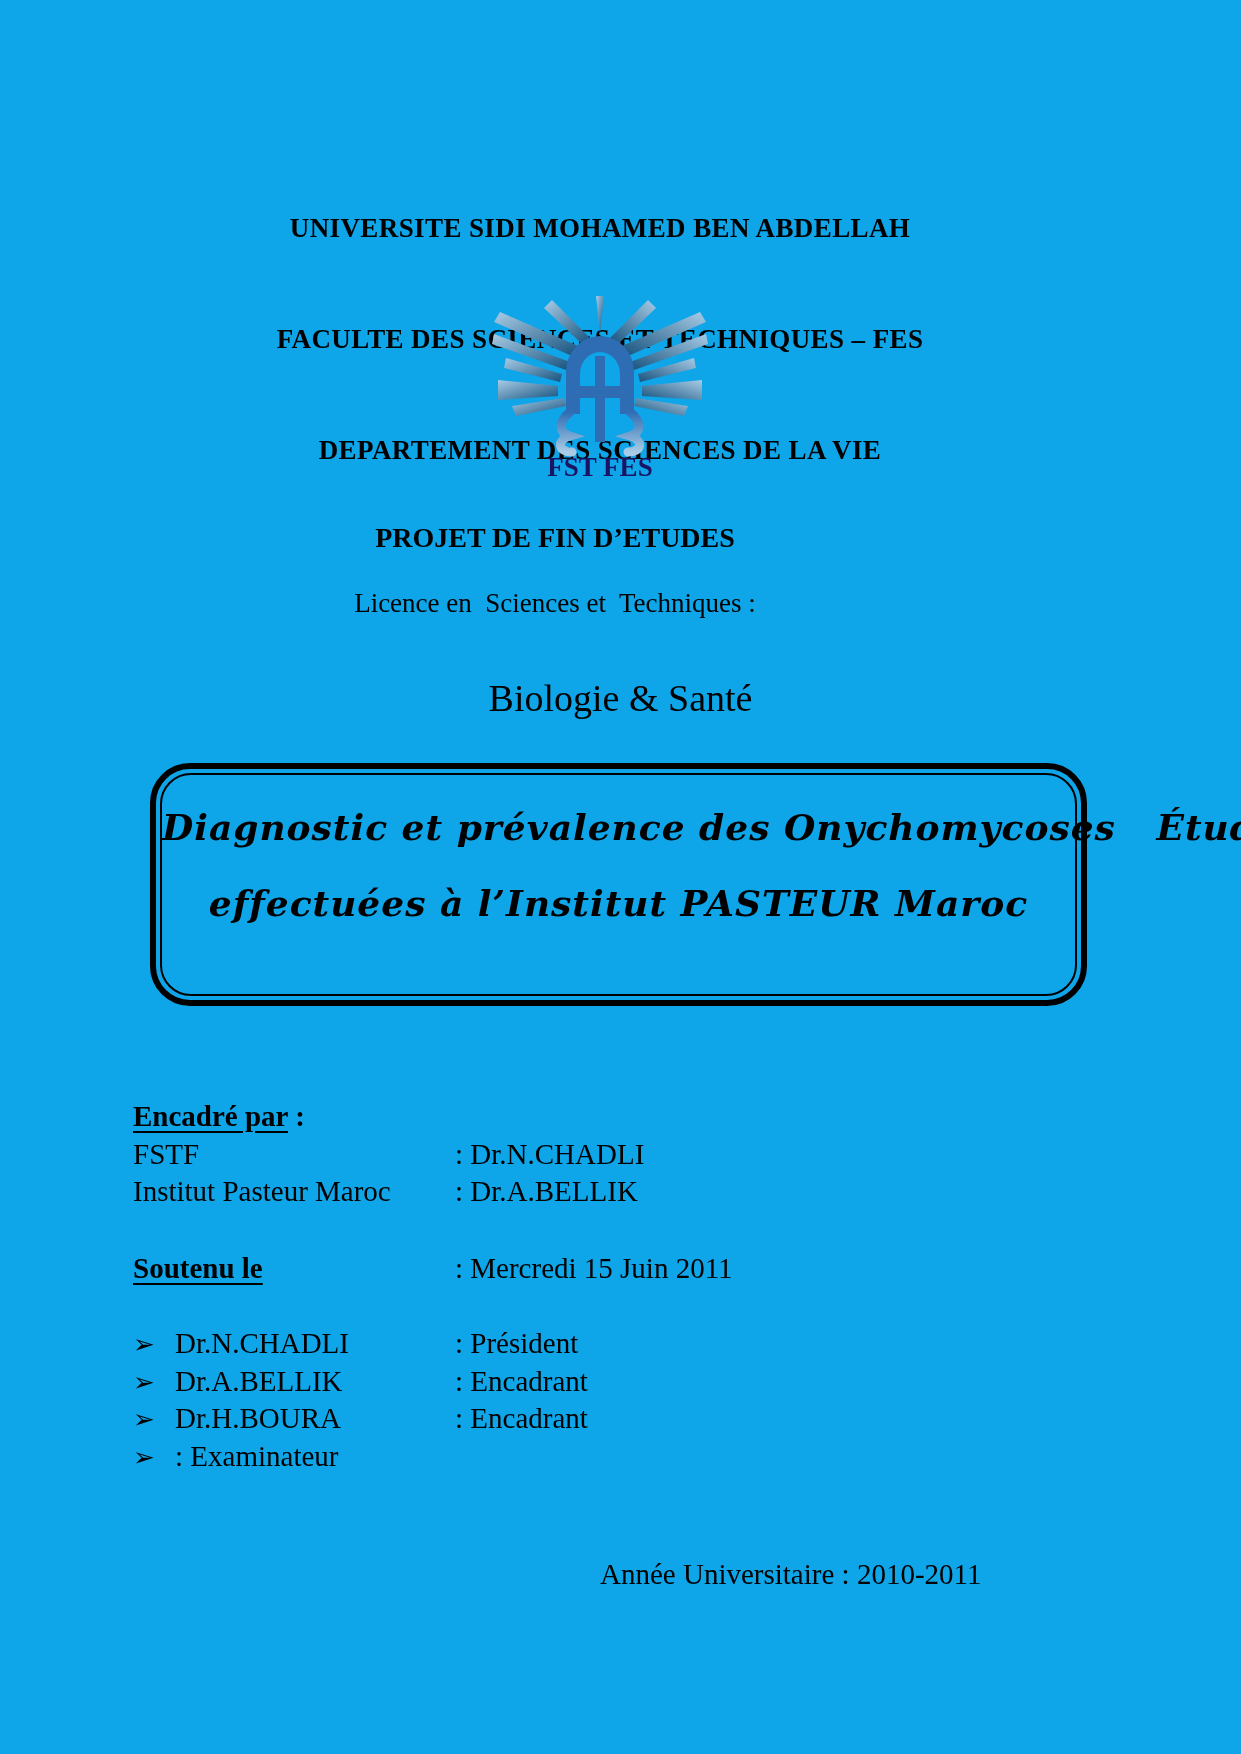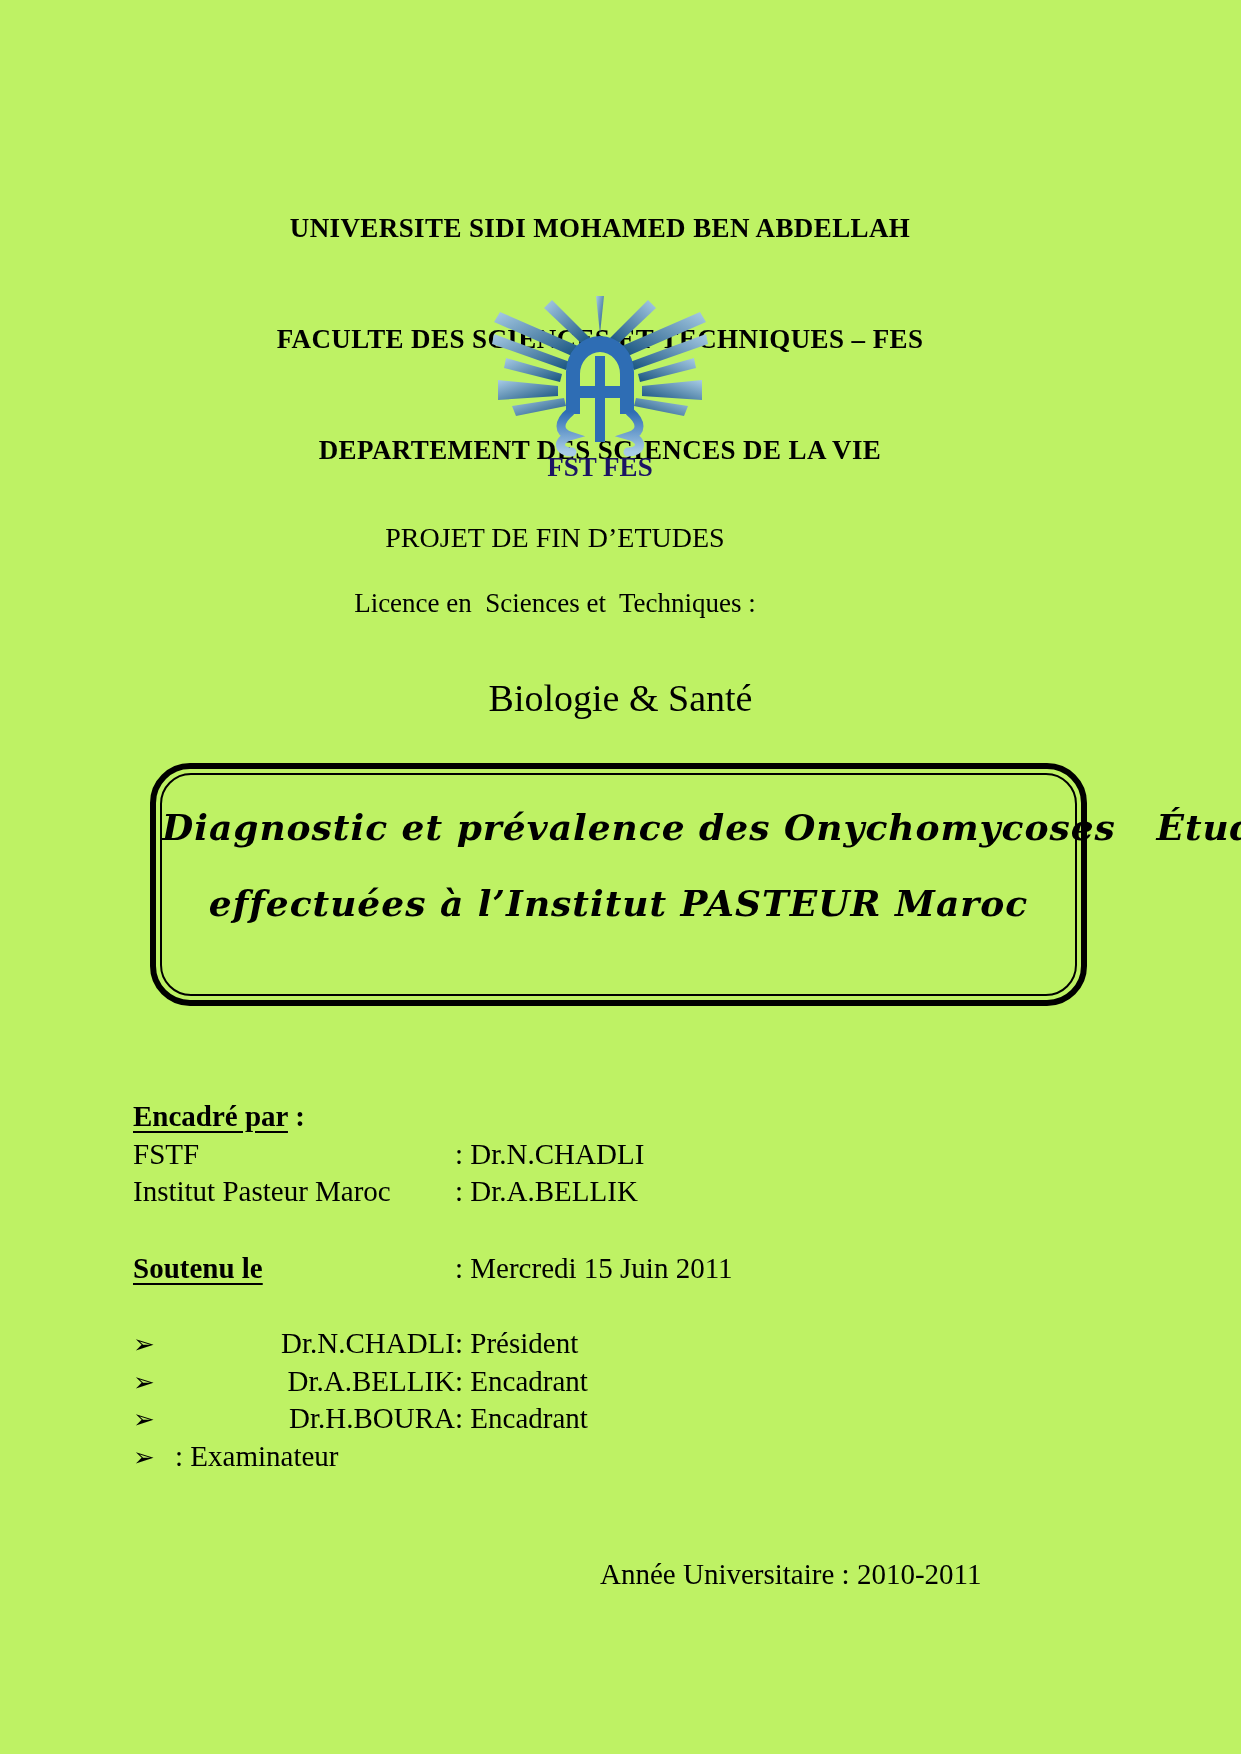--- a/index.html
+++ b/index.html
@@ -1,19 +1,19 @@
 <!DOCTYPE html>
 <html style="--logo-blue: #2e6db4; --logo-blue-light: #a8cce6; --logo-blue-deep: #16527e; --logo-navy: #1b1464;"><head>
 <meta charset="utf-8">
 <style>
   html,body { margin:0; padding:0; background:#ffffff; }
   .page {
     position:relative;
     width:1241px; height:1754px;
-    background:#bef264;
+    background:#0ea5e9;
     font-family:"Liberation Serif", serif;
     color:#000;
     overflow:hidden;
   }
   .abs { position:absolute; }
 
   
   .header {
     top:136px; left:0; width:1200px;
     text-align:center;
@@ -22,21 +22,21 @@
     white-space:pre;
   }
 
   
   .logo-wrap { top:294px; left:492px; width:216px; height:190px; text-align:left; }
   .logo-wrap svg { display:block; }
 
   
   .projet {
     top:522px; left:0; width:1110px; text-align:center;
-    font-weight:normal; font-size:28px; white-space:pre;
+    font-weight:bold; font-size:28px; white-space:pre;
   }
   .licence {
     top:588px; left:0; width:1110px; text-align:center;
     font-weight:normal; font-size:27px; white-space:pre;
   }
   .biologie {
     top:676px; left:0; width:1241px; text-align:center;
     font-weight:normal; font-size:38px; white-space:pre;
   }
 
@@ -63,21 +63,21 @@
 
   
   .info-row { left:133px; width:1000px; display:flex; font-size:29px; white-space:pre; }
   .info-label { flex:0 0 322px; }
   .lbl-bu { font-weight:bold; text-decoration:underline; text-decoration-thickness:2px; text-underline-offset:5px; }
   .lbl-b  { font-weight:bold; }
   .info-value { white-space:pre; }
 
   .jury-row { left:133px; width:1000px; display:flex; font-size:29px; white-space:pre; }
   .jury-bullet { flex:0 0 42px; font-family:"DejaVu Sans", sans-serif; font-size:26px; padding-top:2px; }
-  .jury-name { flex:0 0 280px;text-align:right; }
+  .jury-name { flex:0 0 280px; }
 
   .footer { top:1558px; left:600px; font-size:29px; white-space:pre; }
 </style>
 </head>
 <body>
 
 <div class="page">
 
   <div class="abs header">
     <div>UNIVERSITE SIDI MOHAMED BEN ABDELLAH</div>

